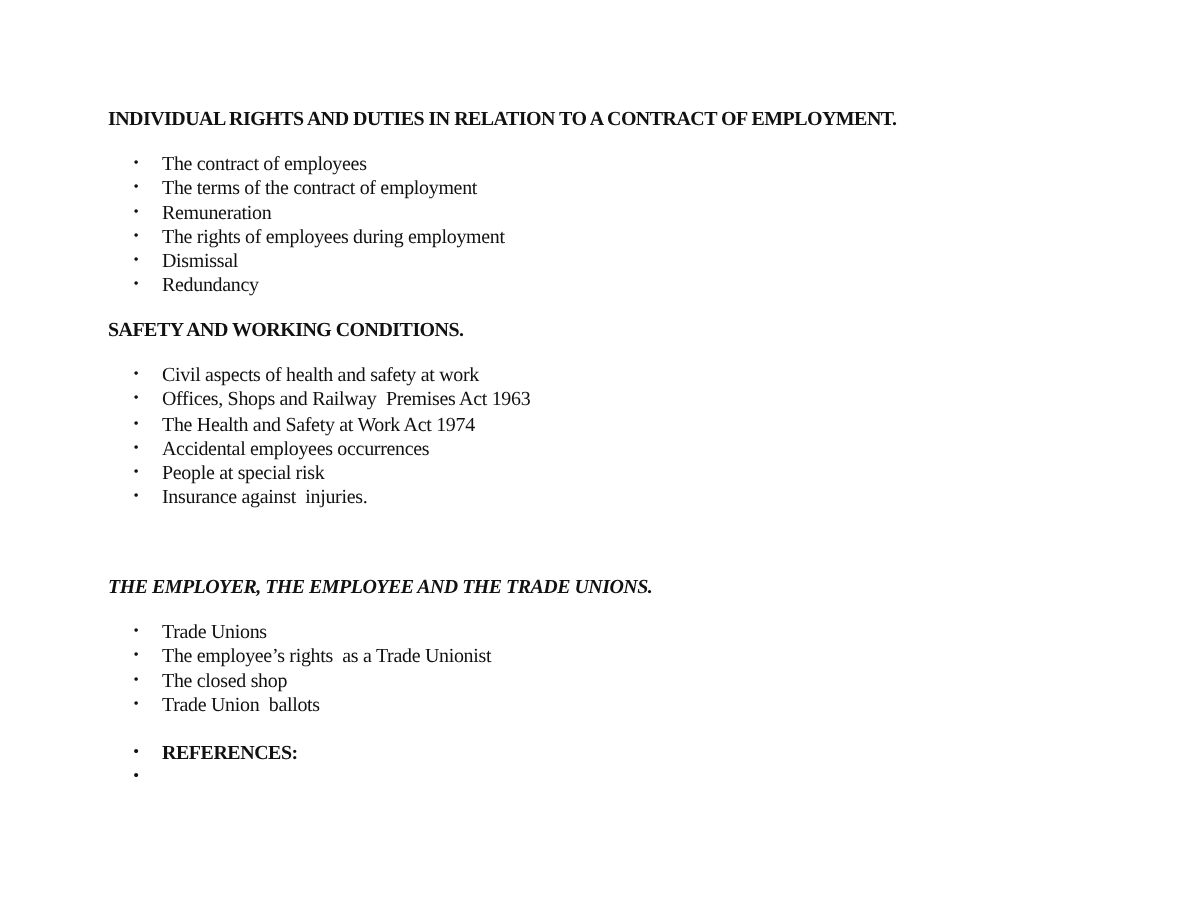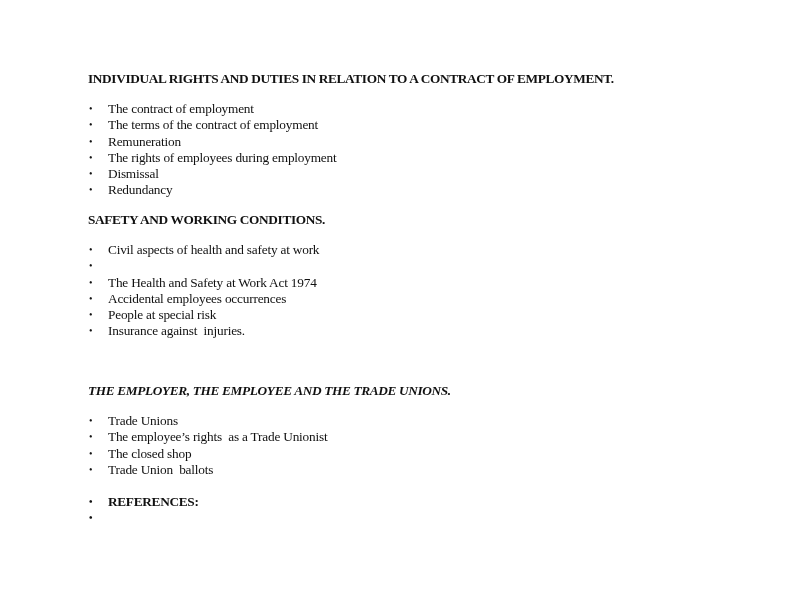--- a/index.html
+++ b/index.html
@@ -10,21 +10,21 @@
     body {
       width: 792px;
       height: 612px;
       position: relative;
       overflow: hidden;
       font-family: "Liberation Serif", "DejaVu Serif", serif;
       color: #111111;
     }
     .heading {
       position: absolute;
-      left: 88px;
+      left: 72px;
       margin: 0;
       font-size: 13.3px;
       font-weight: bold;
       letter-spacing: -0.35px;
       line-height: 16px;
       white-space: nowrap;
     }
     .list {
       position: absolute;
       left: 72px;
@@ -58,32 +58,32 @@
     #l2 { top: 242px; }
     #h3 { top: 383px; font-style: italic; }
     #l3 { top: 413px; }
     #l4 { top: 494px; }
   </style>
 </head>
 <body>
 
 <h2 id="h1" class="heading">INDIVIDUAL RIGHTS AND DUTIES IN RELATION TO A CONTRACT OF EMPLOYMENT.</h2>
 <ul id="l1" class="list">
-  <li><span class="bullet">•</span><span>The contract of employment</span></li>
+  <li><span class="bullet">•</span><span>The contract of employees</span></li>
   <li><span class="bullet">•</span><span>The terms of the contract of employment</span></li>
   <li><span class="bullet">•</span><span>Remuneration</span></li>
   <li><span class="bullet">•</span><span>The rights of employees during employment</span></li>
   <li><span class="bullet">•</span><span>Dismissal</span></li>
   <li><span class="bullet">•</span><span>Redundancy</span></li>
 </ul>
 
 <h2 id="h2" class="heading">SAFETY AND WORKING CONDITIONS.</h2>
 <ul id="l2" class="list">
   <li><span class="bullet">•</span><span>Civil aspects of health and safety at work</span></li>
-  <li><span class="bullet">•</span></li>
+  <li><span class="bullet">•</span><span style="white-space:pre">Offices, Shops and Railway  Premises Act 1963</span></li>
   <li><span class="bullet">•</span><span>The Health and Safety at Work Act 1974</span></li>
   <li><span class="bullet">•</span><span>Accidental employees occurrences</span></li>
   <li><span class="bullet">•</span><span>People at special risk</span></li>
   <li><span class="bullet">•</span><span style="white-space:pre">Insurance against  injuries.</span></li>
 </ul>
 
 <h2 id="h3" class="heading">THE EMPLOYER, THE EMPLOYEE AND THE TRADE UNIONS.</h2>
 <ul id="l3" class="list">
   <li><span class="bullet">•</span><span>Trade Unions</span></li>
   <li><span class="bullet">•</span><span style="white-space:pre">The employee’s rights  as a Trade Unionist</span></li>

